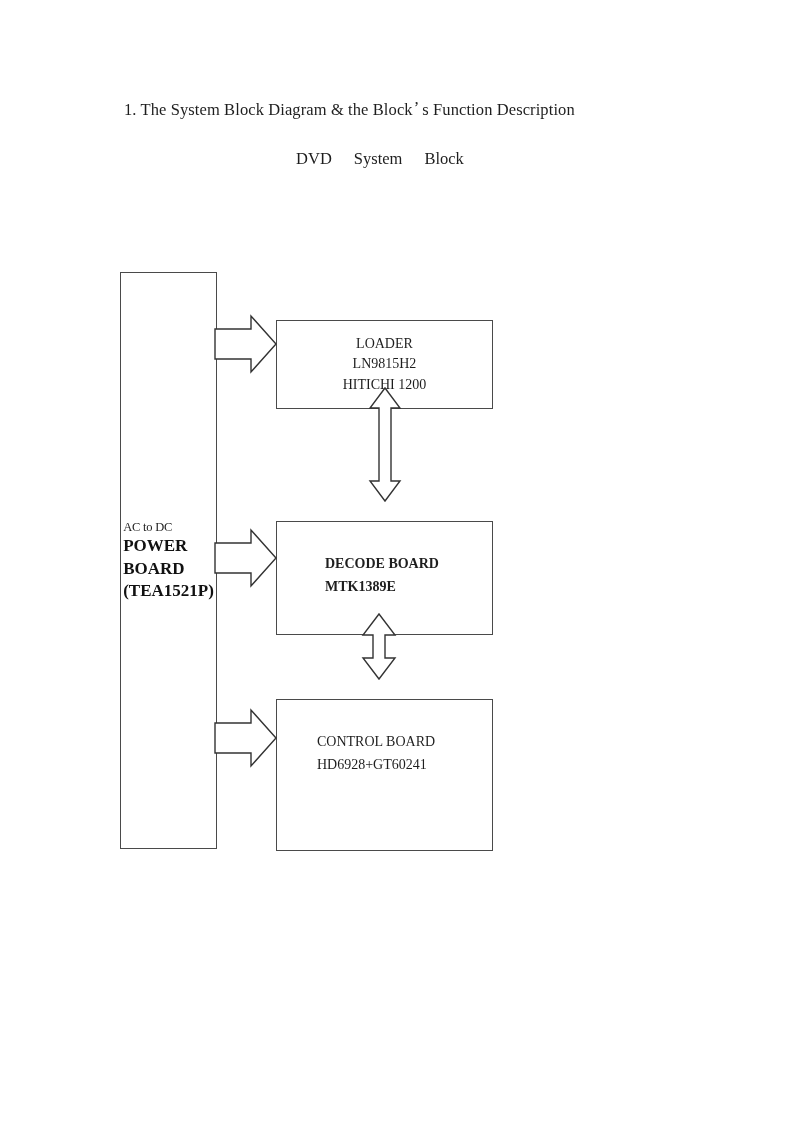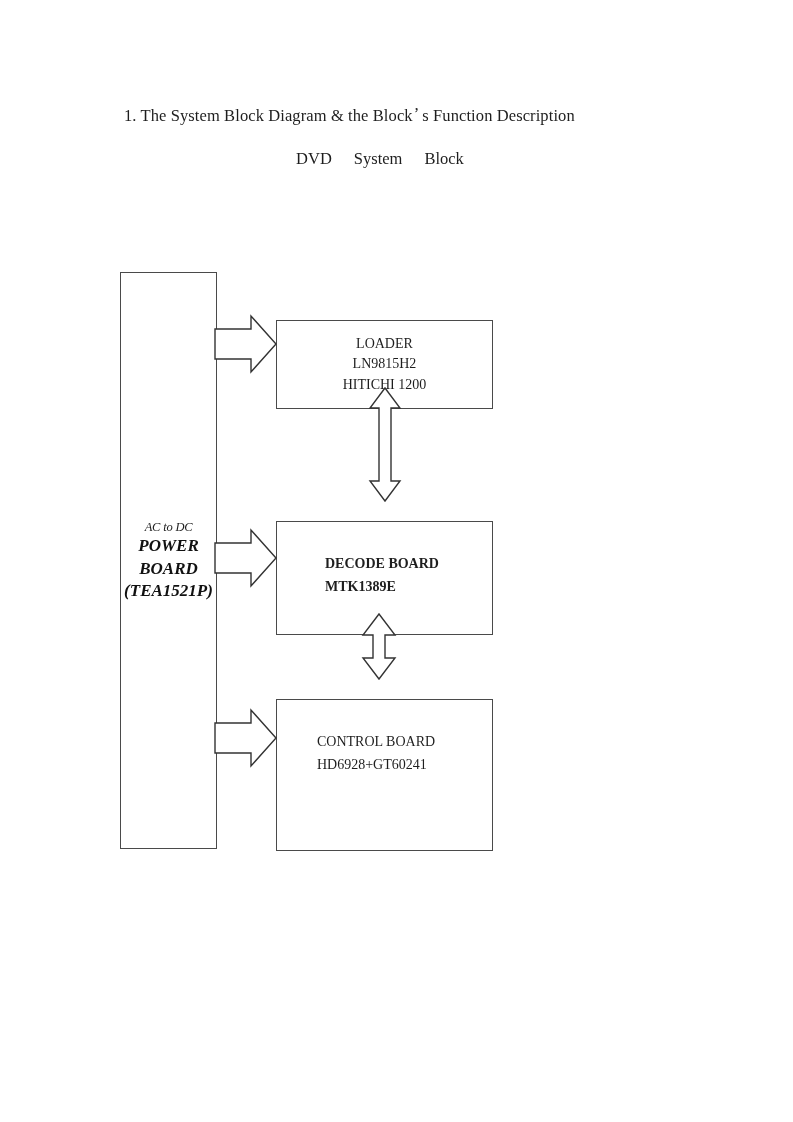--- a/index.html
+++ b/index.html
@@ -19,21 +19,21 @@
 
   .page {
     position: absolute;
     inset: 0;
   }
 
   
   .doc-title {
     position: absolute;
     left: 124px;
-    top: 103px;
+    top: 97px;
     font-size: 16.5px;
     line-height: 22px;
     letter-spacing: 0.1px;
     white-space: nowrap;
     color: #1e1e1e;
   }
   .doc-title .apos {
     font-size: 16.5px;
     vertical-align: 2px;
     padding: 0 3px 0 1px;
@@ -74,23 +74,21 @@
   .block-power {
     left: 120px;
     top: 252px;
     width: 97px;
     height: 577px;
     display: flex;
     align-items: center;
     justify-content: center;
   }
   .power-text {
-    text-align: center;
     line-height: 1.32;
-    font-style: italic;
   }
   .power-line-small {
     font-size: 12.5px;
     letter-spacing: -0.2px;
     white-space: nowrap;
     color: #1e1e1e;
   }
   .power-line-bold {
     font-size: 17px;
     font-weight: bold;

